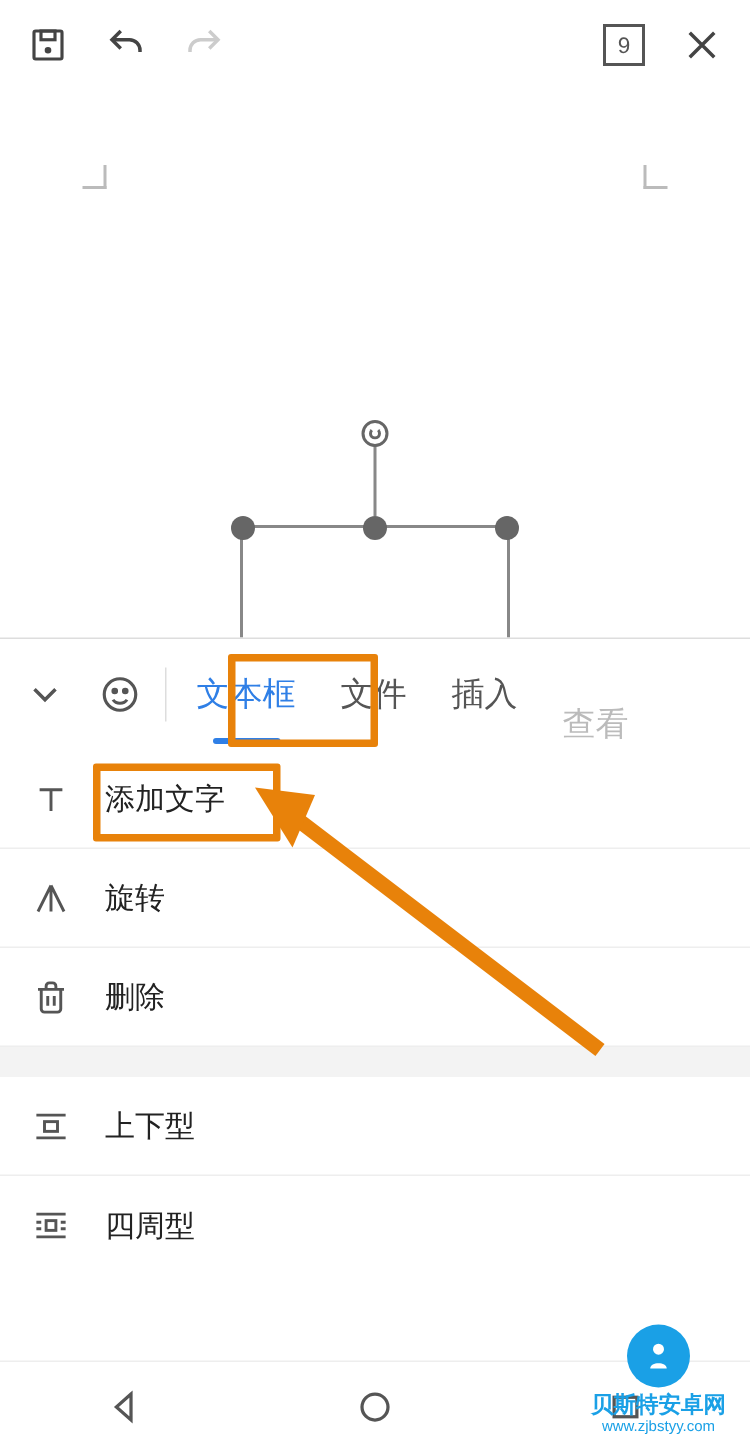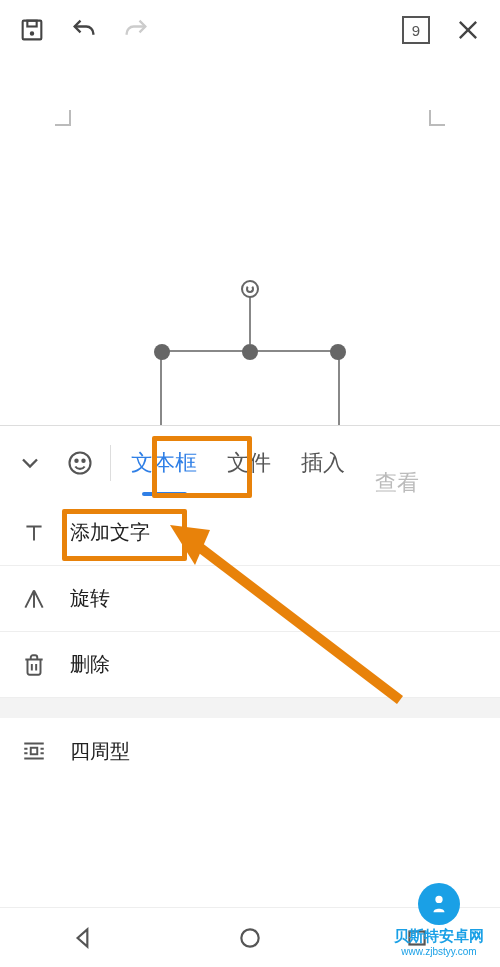--- a/index.html
+++ b/index.html
@@ -154,20 +154,29 @@
     </div>
     <div class="opt-label">删除</div>
   </div>
 
   <div class="group-gap"></div>
 
   <div class="opt-row">
     <div class="opt-icon">
       <svg viewBox="0 0 24 24" fill="none" stroke="currentColor" stroke-width="1.8">
           <path d="M3 5h18M3 19h18"></path>
+          <rect x="8" y="9" width="8" height="6"></rect>
+        </svg>
+    </div>
+    <div class="opt-label">上下型</div>
+  </div>
+  <div class="opt-row">
+    <div class="opt-icon">
+      <svg viewBox="0 0 24 24" fill="none" stroke="currentColor" stroke-width="1.8">
+          <path d="M3 5h18M3 19h18"></path>
           <rect x="9" y="9" width="6" height="6"></rect>
           <path d="M3 10h3M3 14h3M18 10h3M18 14h3"></path>
         </svg>
     </div>
     <div class="opt-label">四周型</div>
   </div>
 </div>
 
 <div class="highlight hl-tab"></div>
 <div class="highlight hl-add"></div>

